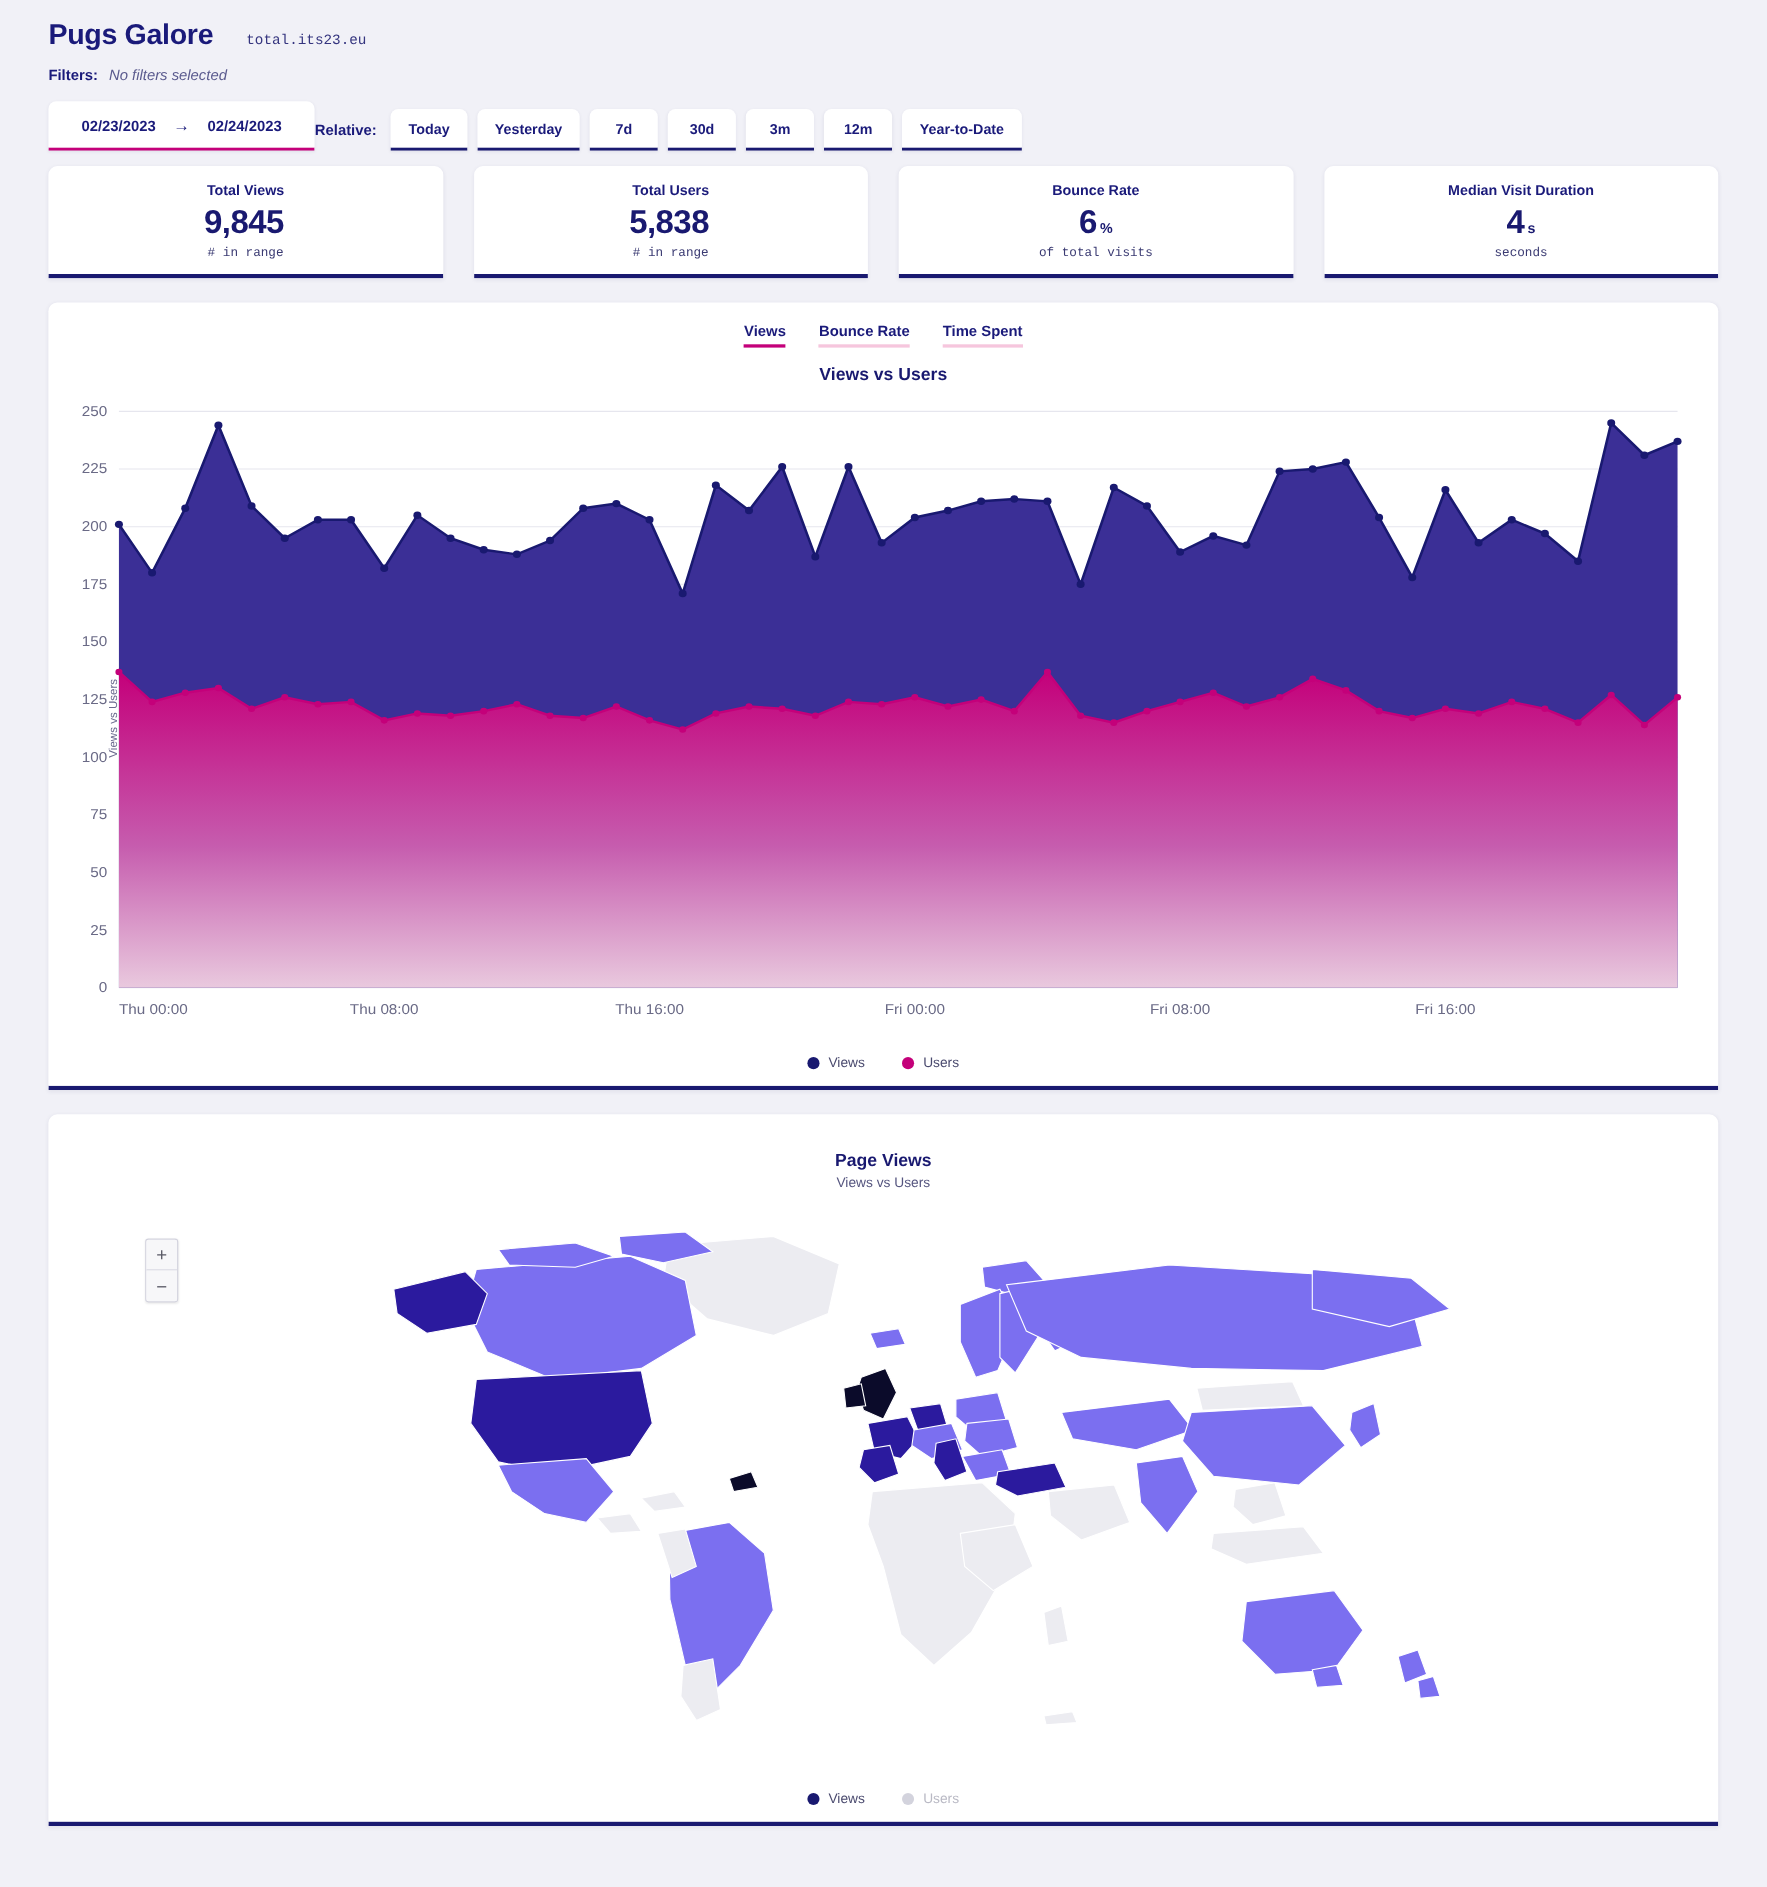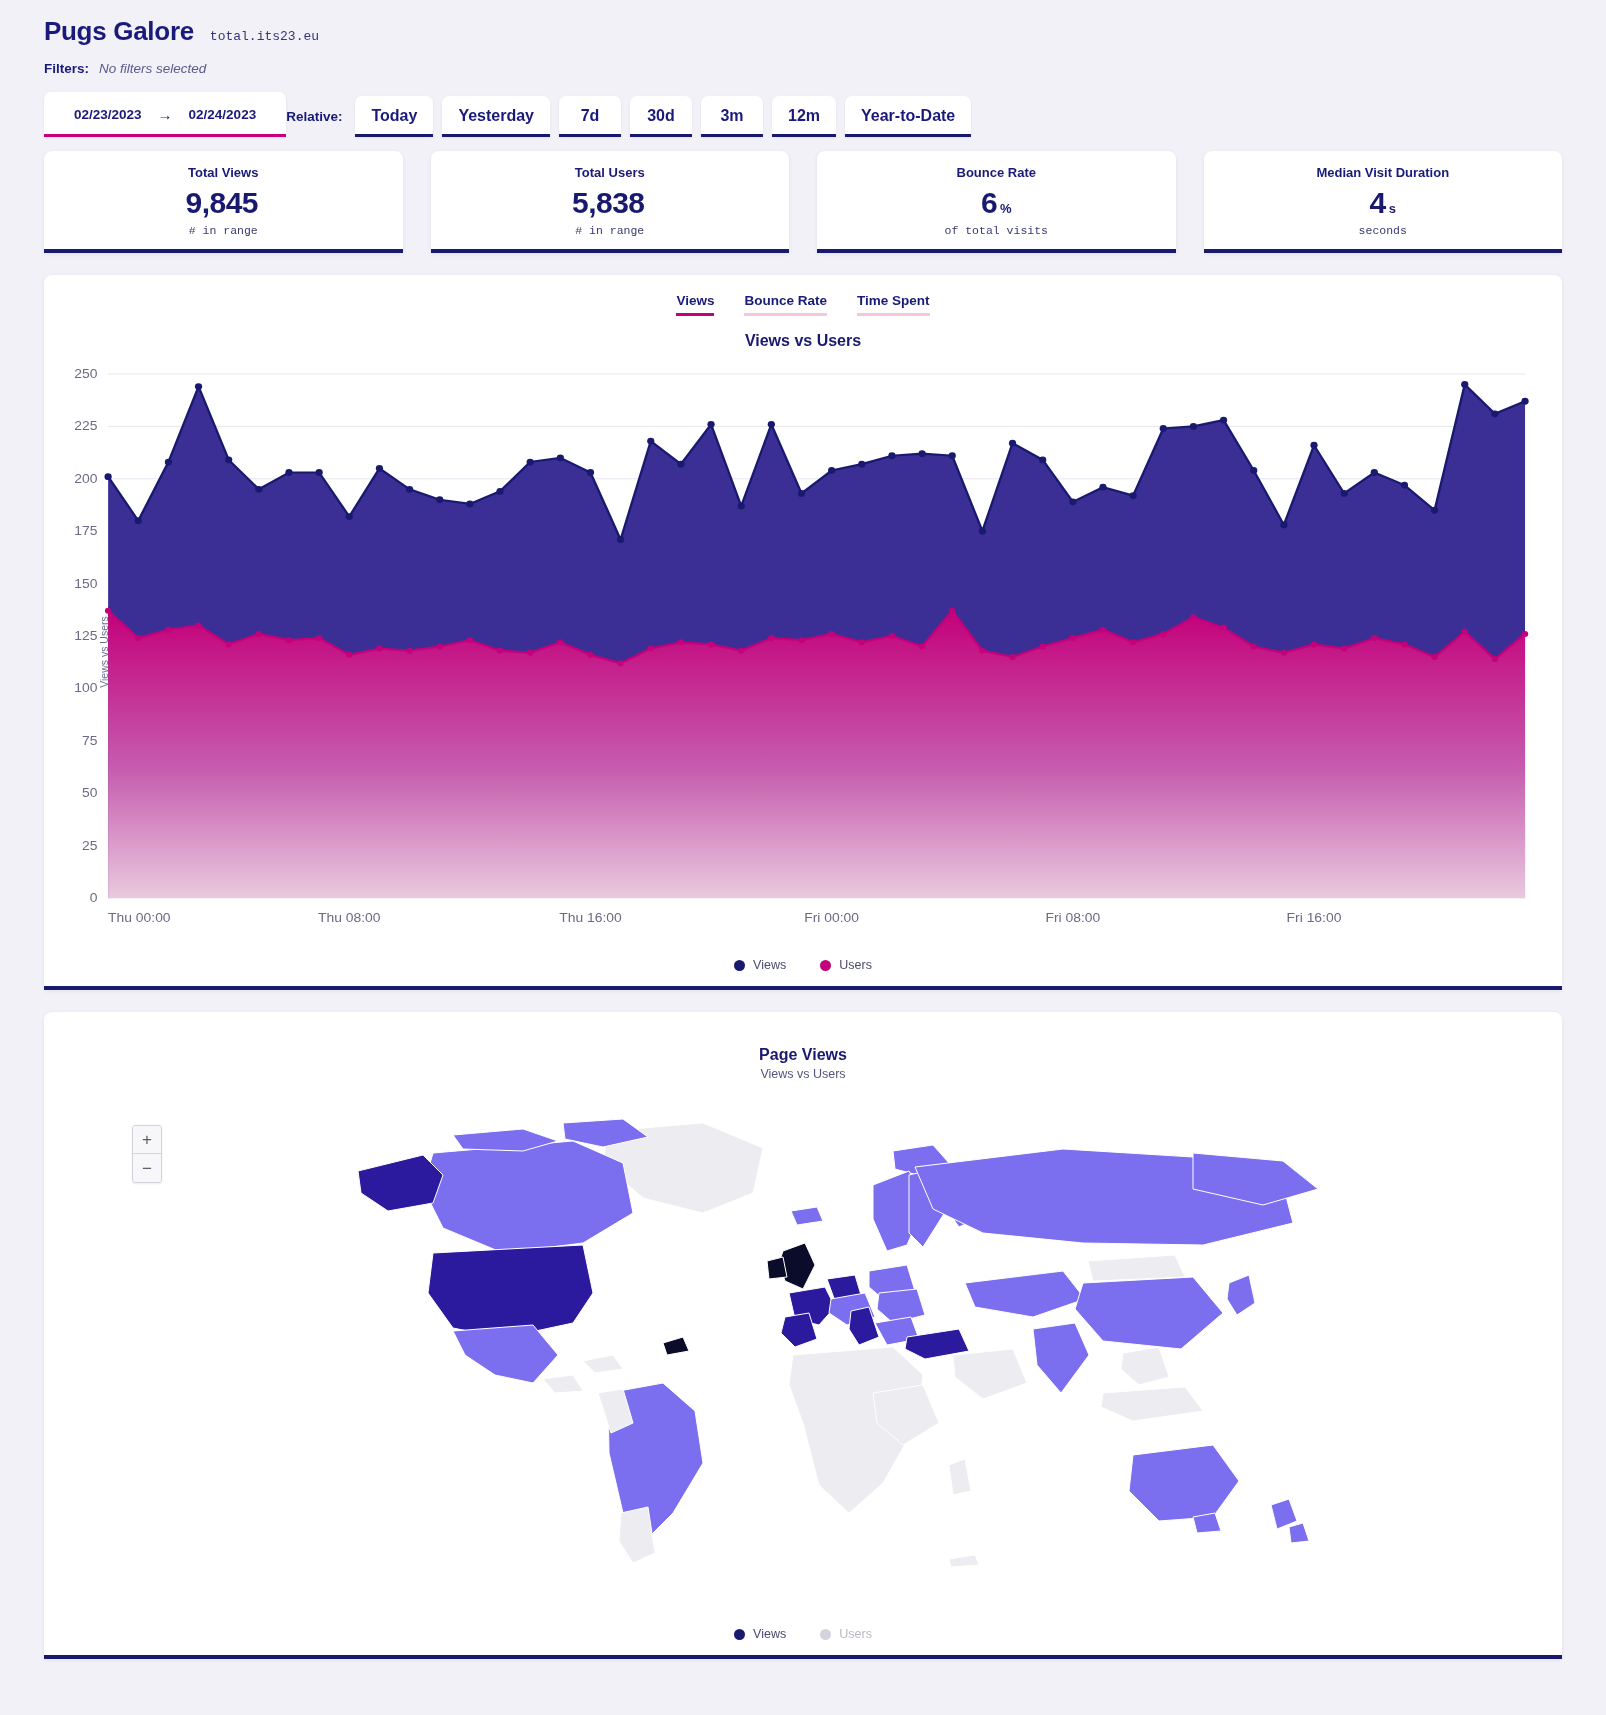--- a/index.html
+++ b/index.html
@@ -6,21 +6,21 @@
   html, body {
     width: 1606px;
     background: #f1f1f7;
     font-family: "Liberation Sans", sans-serif;
     color: #1a1a7a;
   }
   body { padding: 0 0 40px 0; }
 
   
   .header { padding: 16px 44px 0 44px; }
-  .title-row { display: flex; align-items: baseline; gap: 16px; }
+  .title-row { display: flex; align-items: baseline; gap: 30px; }
   .app-title {
     font-size: 26px; font-weight: bold; color: #1a1a7a;
     letter-spacing: -0.3px;
   }
   .app-domain {
     font-family: "Liberation Mono", monospace;
     font-size: 13px; color: #35357f;
   }
   .filters-row {
     margin-top: 14px; display: flex; align-items: baseline; gap: 10px;
@@ -48,21 +48,21 @@
 
   .relative-wrap { display: flex; align-items: center; gap: 9px; }
   .relative-label { font-size: 13.5px; font-weight: bold; color: #1a1a7a; margin-right: 4px; }
   .rel-btn {
     background: #fff;
     border-radius: 7px 7px 0 0;
     border: none;
     border-bottom: 3px solid #191970;
     padding: 11px 16px 9px 16px;
     font-family: "Liberation Sans", sans-serif;
-    font-size: 16px; font-weight: bold; color: #1a1a7a;
+    font-size: 13px; font-weight: bold; color: #1a1a7a;
     cursor: pointer; min-width: 62px;
     box-shadow: 0 1px 3px rgba(30,30,90,.07);
   }
 
   
   .stats-row {
     margin-top: 14px; padding: 0 44px;
     display: flex; gap: 28px;
   }
   .stat-card {

